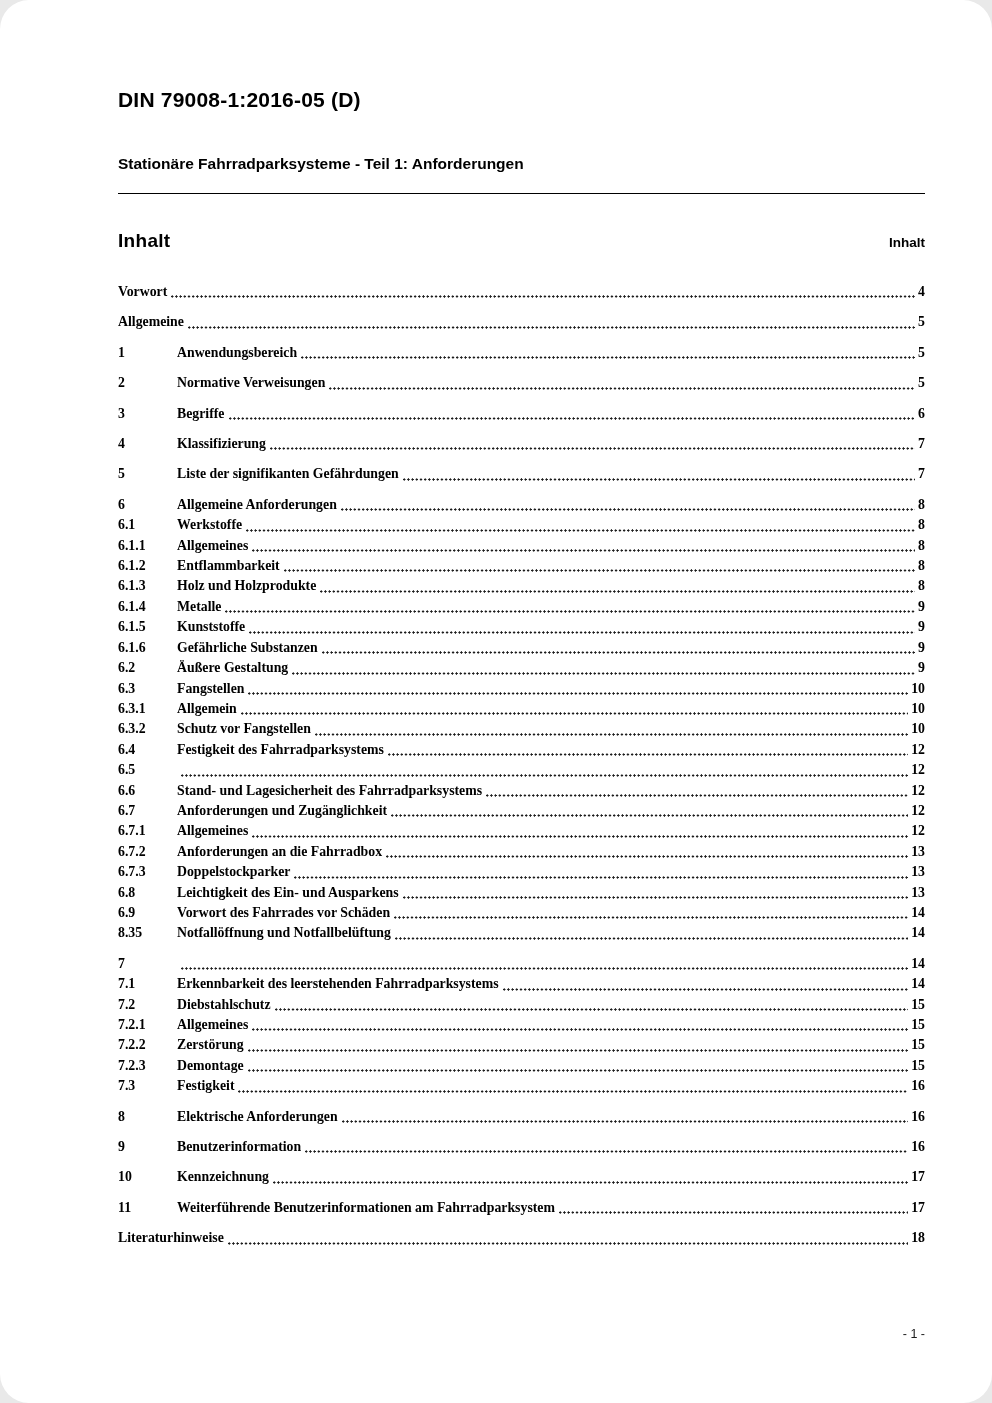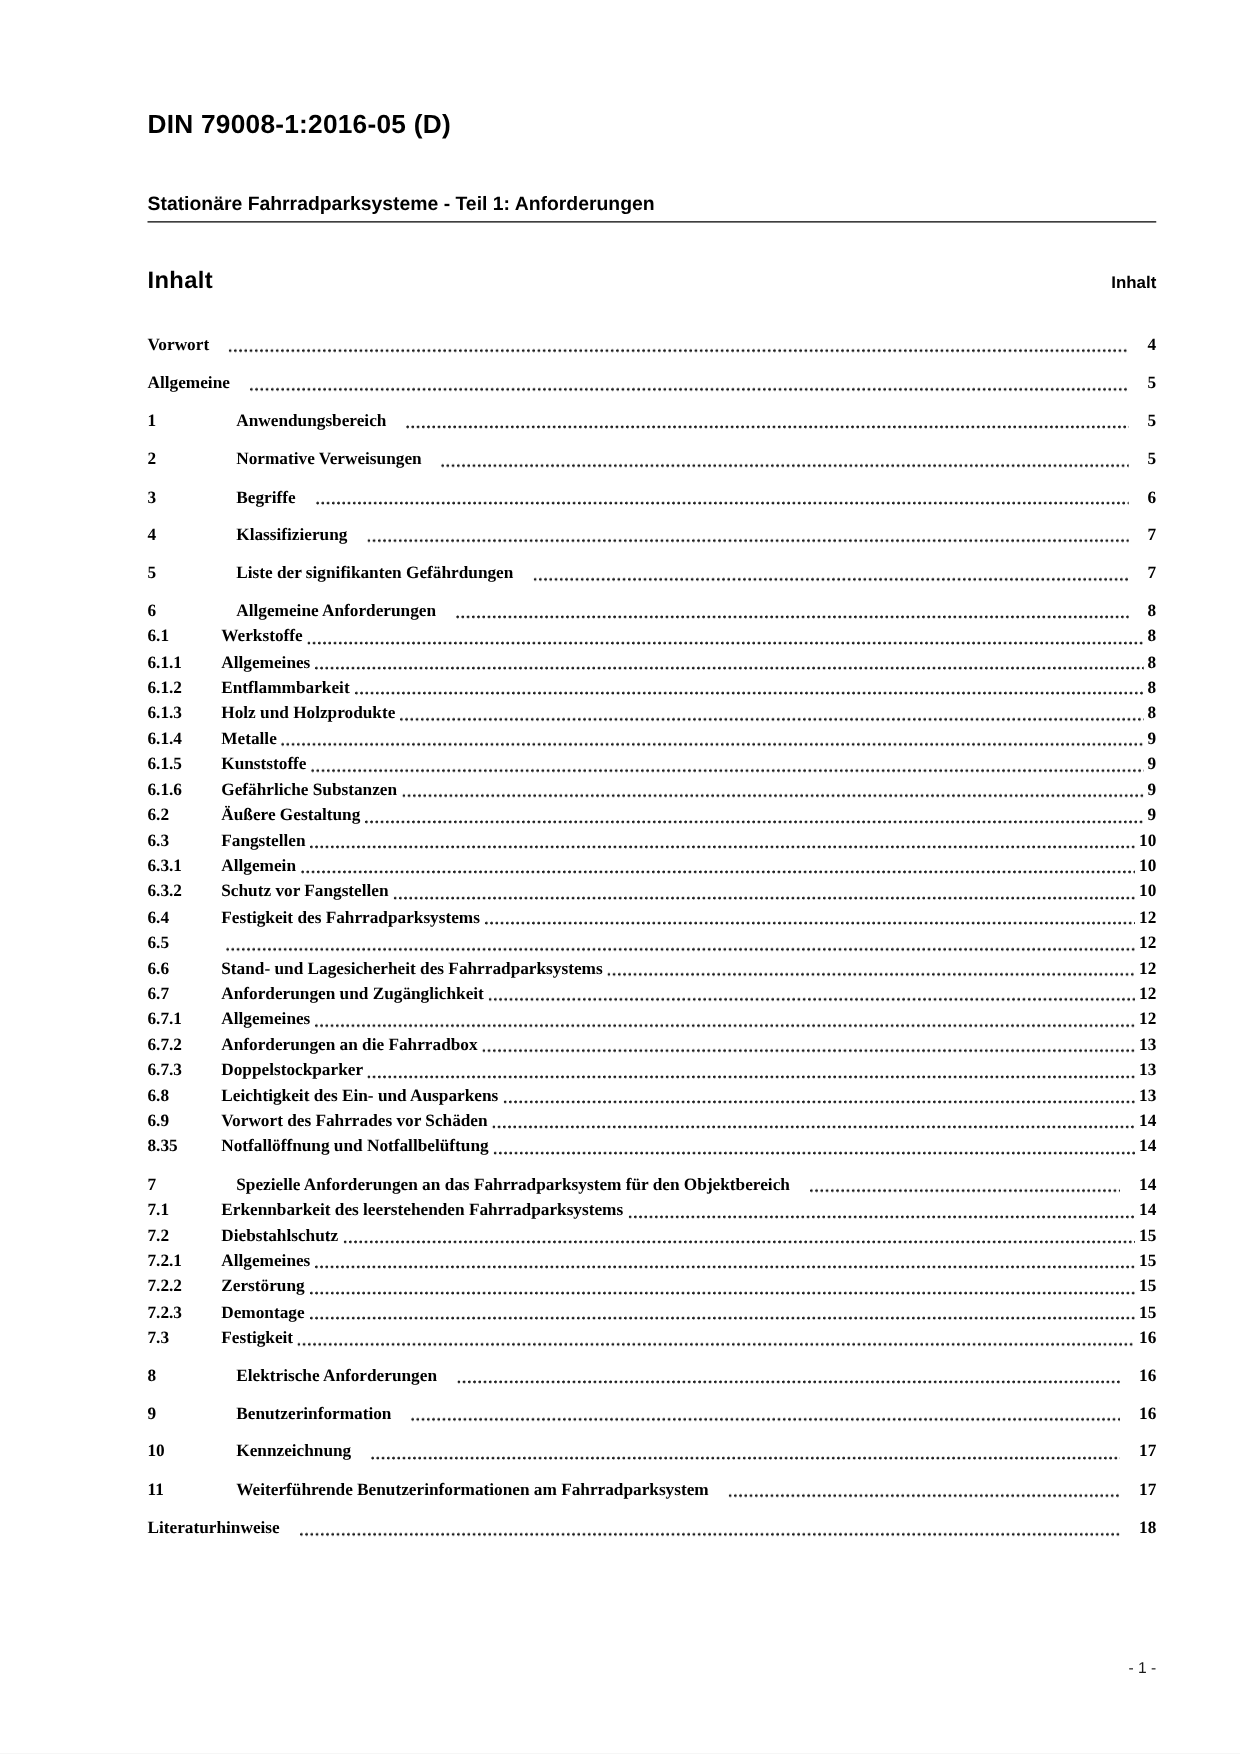--- a/index.html
+++ b/index.html
@@ -6,33 +6,34 @@
   html, body { background: #e9e9e9; }
   .page {
     width: 992px;
     height: 1403px;
     position: relative;
     margin: 0 auto;
     background: #ffffff;
     color: #000;
     font-family: "Liberation Serif", serif;
     overflow: hidden;
+    border-radius: 29px;
   }
   .content { position: absolute; left: 118px; right: 67px; top: 0; }
 
   .doc-title {
     margin-top: 88px;
     font-family: "Liberation Sans", sans-serif;
     font-weight: bold;
     font-size: 21px;
     letter-spacing: 0.2px;
   }
   .doc-subtitle {
     margin-top: 43px;
-    padding-bottom: 4px;
+    padding-bottom: 20px;
     border-bottom: 1.6px solid #000;
     font-family: "Liberation Sans", sans-serif;
     font-weight: bold;
     font-size: 15.5px;
   }
   .toc-header {
     margin-top: 36px;
     display: flex;
     justify-content: space-between;
     align-items: baseline;
@@ -46,21 +47,21 @@
     margin-top: 30px;
     font-family: "Liberation Serif", serif;
     font-weight: bold;
     font-size: 13.8px;
   }
   .toc-row {
     display: flex;
     align-items: flex-end;
     line-height: 20.4px;
   }
-  .toc-row.gap { margin-top: 10px; gap: 12px; }
+  .toc-row.gap { margin-top: 10px; }
   .num { width: 59px; flex: 0 0 auto; }
   .title { flex: 0 0 auto; white-space: nowrap; }
   .leader {
     flex: 1 1 auto;
     min-width: 10px;
     height: 3px;
     margin: 0 3px 4px 4px;
     background-image: radial-gradient(circle at 1.2px 1.5px, #1c1c1c 0.95px, rgba(0,0,0,0) 1.3px);
     background-size: 4.2px 3px;
     background-repeat: repeat-x;
@@ -261,21 +262,20 @@
           <span class="page-num">14</span>
         </div>
         <div class="toc-row">
           <span class="num">8.35</span>
           <span class="title">Notfallöffnung und Notfallbelüftung</span>
           <span class="leader"></span>
           <span class="page-num">14</span>
         </div>
         <div class="toc-row gap">
           <span class="num">7</span>
-          <span class="title">Spezielle Anforderungen an das Fahrradparksystem für den Objektbereich</span>
           <span class="leader"></span>
           <span class="page-num">14</span>
         </div>
         <div class="toc-row">
           <span class="num">7.1</span>
           <span class="title">Erkennbarkeit des leerstehenden Fahrradparksystems</span>
           <span class="leader"></span>
           <span class="page-num">14</span>
         </div>
         <div class="toc-row">

